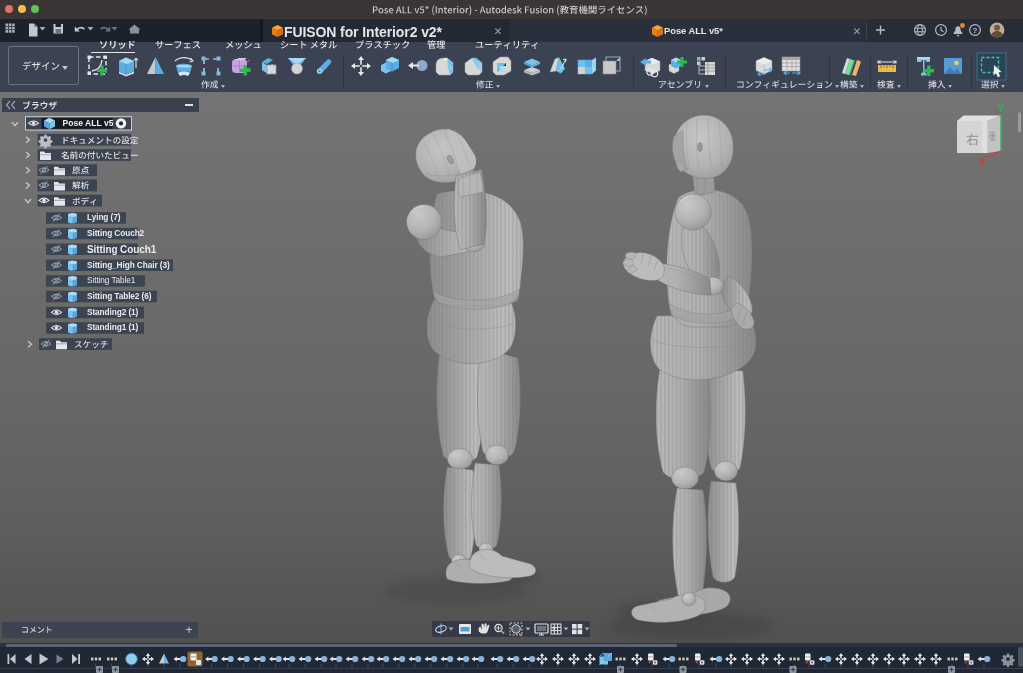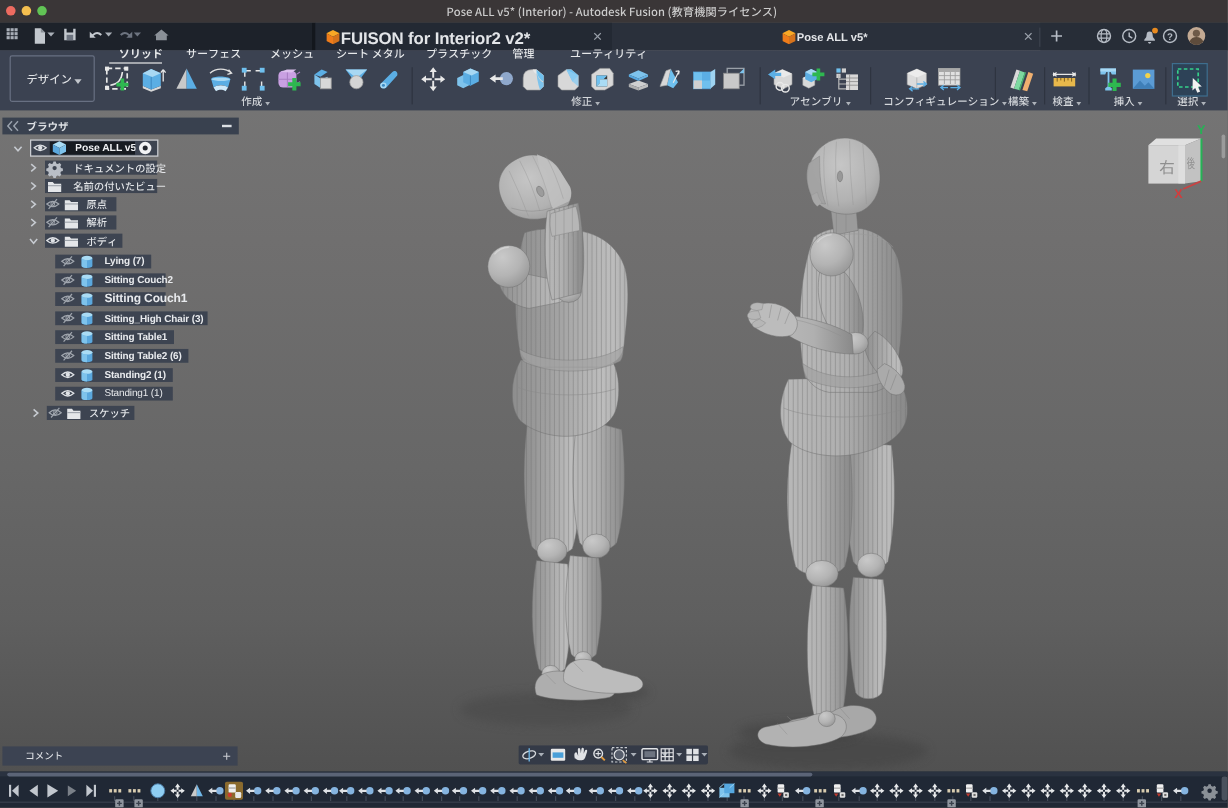--- a/index.html
+++ b/index.html
@@ -719,24 +719,24 @@
 <svg style="position:absolute;left:72.0px;top:179.3px;overflow:visible" width="17" height="13">
     <path fill="#e3e5e8" transform="translate(0,9.5)" d="M1.2 -5.1H3.6V-4.4H1.2ZM1.2 -3.6H3.6V-3.0H1.2ZM1.2 -2.2H3.6V-1.5H1.2ZM4.9 -3.2H8.2V-2.5H4.9ZM1.6 -6.5H3.0V-5.8H1.6ZM4.3 -6.8H7.6V-6.1H4.3ZM4.2 -1.6H8.3V-0.8H4.2ZM6.0 -4.0H6.7V0.7H6.0ZM2.2 -4.8H2.8V-1.9H2.2ZM7.4 -6.8H8.1Q8.1 -6.8 8.1 -6.7Q8.1 -6.6 8.1 -6.5Q8.0 -5.8 8.0 -5.4Q8.0 -4.9 7.9 -4.7Q7.9 -4.5 7.8 -4.3Q7.7 -4.2 7.5 -4.2Q7.4 -4.1 7.3 -4.1Q7.1 -4.1 6.9 -4.1Q6.6 -4.1 6.4 -4.1Q6.4 -4.3 6.3 -4.4Q6.3 -4.6 6.2 -4.8Q6.4 -4.7 6.6 -4.7Q6.8 -4.7 6.9 -4.7Q7.0 -4.7 7.0 -4.7Q7.1 -4.8 7.1 -4.8Q7.2 -4.9 7.2 -5.1Q7.3 -5.3 7.3 -5.7Q7.3 -6.1 7.4 -6.7ZM4.8 -3.9 5.5 -3.8Q5.4 -3.2 5.2 -2.7Q5.0 -2.1 4.7 -1.7Q4.6 -1.8 4.5 -1.8Q4.4 -1.9 4.3 -2.0Q4.2 -2.0 4.1 -2.0Q4.4 -2.4 4.6 -2.9Q4.7 -3.4 4.8 -3.9ZM1.5 -7.3 2.3 -7.1Q2.1 -6.5 1.9 -6.0Q1.7 -5.4 1.4 -4.9Q1.1 -4.4 0.8 -4.1Q0.8 -4.1 0.7 -4.2Q0.5 -4.3 0.4 -4.4Q0.3 -4.5 0.2 -4.6Q0.7 -5.0 1.0 -5.8Q1.4 -6.5 1.5 -7.3ZM0.9 -5.1H1.6V-2.8Q1.6 -2.4 1.5 -1.9Q1.5 -1.5 1.4 -1.0Q1.4 -0.5 1.2 -0.1Q1.1 0.4 0.8 0.7Q0.8 0.7 0.7 0.6Q0.6 0.5 0.5 0.5Q0.3 0.4 0.3 0.4Q0.6 -0.1 0.7 -0.6Q0.8 -1.2 0.9 -1.7Q0.9 -2.3 0.9 -2.8ZM3.4 -5.1H4.1V-0.1Q4.1 0.2 4.0 0.3Q4.0 0.5 3.8 0.6Q3.6 0.7 3.3 0.7Q3.1 0.7 2.6 0.7Q2.6 0.6 2.5 0.4Q2.5 0.2 2.4 0.0Q2.7 0.0 2.9 0.0Q3.2 0.0 3.3 0.0Q3.4 0.0 3.4 -0.0Q3.4 -0.0 3.4 -0.1ZM5.4 -6.6H6.2Q6.1 -6.0 6.0 -5.5Q5.8 -4.9 5.4 -4.5Q5.1 -4.1 4.5 -3.9Q4.4 -4.0 4.3 -4.2Q4.2 -4.3 4.0 -4.4Q4.6 -4.6 4.8 -5.0Q5.1 -5.3 5.3 -5.7Q5.4 -6.1 5.4 -6.6ZM2.8 -6.5H3.0L3.1 -6.5L3.6 -6.2Q3.4 -5.8 3.2 -5.4Q3.0 -4.9 2.8 -4.6Q2.7 -4.7 2.6 -4.8Q2.4 -4.9 2.3 -4.9Q2.4 -5.1 2.5 -5.4Q2.6 -5.6 2.7 -5.9Q2.8 -6.1 2.8 -6.3Z M13.2 -4.3H16.9V-3.6H13.2ZM12.7 -6.6 13.7 -6.3Q13.7 -6.2 13.5 -6.2V-4.1Q13.5 -3.6 13.5 -3.0Q13.4 -2.4 13.3 -1.7Q13.2 -1.1 13.0 -0.5Q12.7 0.2 12.3 0.7Q12.2 0.6 12.1 0.5Q12.0 0.4 11.9 0.3Q11.8 0.2 11.7 0.2Q12.0 -0.3 12.2 -0.9Q12.5 -1.4 12.6 -2.0Q12.7 -2.6 12.7 -3.1Q12.7 -3.7 12.7 -4.1ZM15.9 -7.2 16.6 -6.5Q16.1 -6.3 15.5 -6.2Q15.0 -6.0 14.3 -5.9Q13.7 -5.7 13.2 -5.6Q13.1 -5.8 13.1 -6.0Q13.0 -6.2 12.9 -6.3Q13.4 -6.4 14.0 -6.6Q14.5 -6.7 15.0 -6.8Q15.5 -7.0 15.9 -7.2ZM14.9 -4.1H15.7V0.7H14.9ZM9.0 -5.4H12.2V-4.7H9.0ZM10.3 -7.3H11.1V0.7H10.3ZM10.3 -4.9 10.7 -4.8Q10.6 -4.3 10.5 -3.7Q10.3 -3.1 10.1 -2.6Q9.9 -2.1 9.7 -1.6Q9.5 -1.2 9.2 -0.8Q9.1 -1.0 9.0 -1.2Q8.9 -1.4 8.8 -1.6Q9.0 -1.9 9.3 -2.3Q9.5 -2.7 9.7 -3.1Q9.9 -3.6 10.0 -4.0Q10.2 -4.5 10.3 -4.9ZM11.0 -4.1Q11.1 -4.0 11.3 -3.8Q11.4 -3.6 11.6 -3.3Q11.8 -3.1 12.0 -2.8Q12.2 -2.6 12.2 -2.5L11.8 -1.9Q11.7 -2.1 11.5 -2.3Q11.4 -2.6 11.2 -2.8Q11.0 -3.1 10.9 -3.3Q10.7 -3.6 10.6 -3.7Z"></path>
   </svg>
 <svg style="position:absolute;left:72.0px;top:194.5px;overflow:visible" width="26" height="13">
     <path fill="#e3e5e8" transform="translate(0,9.5)" d="M6.5 -6.9Q6.7 -6.6 6.9 -6.3Q7.1 -6.0 7.2 -5.7L6.6 -5.5Q6.5 -5.7 6.3 -6.1Q6.1 -6.4 6.0 -6.6ZM7.6 -7.1Q7.7 -7.0 7.8 -6.7Q7.9 -6.5 8.1 -6.3Q8.2 -6.1 8.3 -6.0L7.7 -5.7Q7.6 -6.0 7.4 -6.3Q7.2 -6.6 7.0 -6.9ZM4.8 -6.7Q4.8 -6.6 4.8 -6.5Q4.7 -6.4 4.7 -6.3Q4.7 -6.1 4.7 -6.0Q4.7 -5.8 4.7 -5.5Q4.7 -5.2 4.7 -4.9Q4.7 -4.6 4.7 -4.4Q4.7 -4.2 4.7 -3.9Q4.7 -3.6 4.7 -3.2Q4.7 -2.8 4.7 -2.3Q4.7 -1.9 4.7 -1.5Q4.7 -1.1 4.7 -0.8Q4.7 -0.5 4.7 -0.3Q4.7 0.0 4.5 0.2Q4.3 0.4 3.9 0.4Q3.7 0.4 3.5 0.4Q3.3 0.4 3.0 0.4Q2.8 0.4 2.6 0.4L2.5 -0.5Q2.8 -0.4 3.1 -0.4Q3.4 -0.4 3.5 -0.4Q3.7 -0.4 3.8 -0.5Q3.8 -0.5 3.8 -0.7Q3.8 -0.8 3.8 -1.1Q3.8 -1.4 3.8 -1.7Q3.8 -2.1 3.8 -2.5Q3.8 -3.0 3.8 -3.3Q3.8 -3.7 3.8 -4.0Q3.8 -4.3 3.8 -4.4Q3.8 -4.5 3.8 -4.8Q3.8 -5.1 3.8 -5.5Q3.8 -5.8 3.8 -6.0Q3.8 -6.2 3.8 -6.4Q3.8 -6.6 3.8 -6.7ZM0.8 -5.3Q1.0 -5.3 1.1 -5.2Q1.3 -5.2 1.5 -5.2Q1.7 -5.2 2.0 -5.2Q2.3 -5.2 2.7 -5.2Q3.2 -5.2 3.7 -5.2Q4.2 -5.2 4.7 -5.2Q5.2 -5.2 5.7 -5.2Q6.1 -5.2 6.4 -5.2Q6.8 -5.2 6.9 -5.2Q7.0 -5.2 7.3 -5.2Q7.5 -5.3 7.6 -5.3V-4.4Q7.5 -4.4 7.3 -4.4Q7.1 -4.4 6.9 -4.4Q6.8 -4.4 6.5 -4.4Q6.1 -4.4 5.7 -4.4Q5.2 -4.4 4.7 -4.4Q4.2 -4.4 3.7 -4.4Q3.2 -4.4 2.7 -4.4Q2.3 -4.4 2.0 -4.4Q1.7 -4.4 1.5 -4.4Q1.4 -4.4 1.2 -4.4Q0.9 -4.4 0.8 -4.4ZM2.8 -3.1Q2.7 -2.8 2.5 -2.5Q2.3 -2.2 2.1 -1.9Q1.8 -1.5 1.6 -1.2Q1.4 -0.9 1.2 -0.7L0.4 -1.3Q0.7 -1.5 0.9 -1.7Q1.1 -2.0 1.3 -2.3Q1.6 -2.6 1.8 -2.9Q1.9 -3.2 2.1 -3.5ZM6.5 -3.5Q6.6 -3.3 6.9 -3.0Q7.1 -2.7 7.3 -2.4Q7.5 -2.1 7.6 -1.8Q7.8 -1.5 8.0 -1.2L7.2 -0.8Q7.0 -1.1 6.9 -1.4Q6.7 -1.7 6.5 -2.0Q6.3 -2.3 6.1 -2.6Q5.9 -2.9 5.7 -3.1Z M10.3 -6.4Q10.5 -6.4 10.7 -6.3Q10.9 -6.3 11.1 -6.3Q11.3 -6.3 11.6 -6.3Q11.9 -6.3 12.2 -6.3Q12.6 -6.3 13.0 -6.3Q13.3 -6.3 13.6 -6.3Q13.9 -6.3 14.0 -6.3Q14.2 -6.3 14.5 -6.3Q14.7 -6.3 14.9 -6.4V-5.5Q14.7 -5.5 14.5 -5.5Q14.2 -5.5 14.0 -5.5Q13.9 -5.5 13.6 -5.5Q13.3 -5.5 13.0 -5.5Q12.6 -5.5 12.2 -5.5Q11.9 -5.5 11.6 -5.5Q11.3 -5.5 11.1 -5.5Q10.9 -5.5 10.7 -5.5Q10.5 -5.5 10.3 -5.5ZM9.3 -4.2Q9.5 -4.2 9.7 -4.2Q9.9 -4.2 10.1 -4.2Q10.2 -4.2 10.5 -4.2Q10.8 -4.2 11.3 -4.2Q11.8 -4.2 12.3 -4.2Q12.9 -4.2 13.4 -4.2Q14.0 -4.2 14.5 -4.2Q14.9 -4.2 15.3 -4.2Q15.6 -4.2 15.7 -4.2Q15.8 -4.2 16.0 -4.2Q16.3 -4.2 16.4 -4.2V-3.3Q16.3 -3.3 16.1 -3.3Q15.9 -3.3 15.7 -3.3Q15.6 -3.3 15.3 -3.3Q14.9 -3.3 14.5 -3.3Q14.0 -3.3 13.4 -3.3Q12.9 -3.3 12.3 -3.3Q11.8 -3.3 11.3 -3.3Q10.8 -3.3 10.5 -3.3Q10.2 -3.3 10.1 -3.3Q9.9 -3.3 9.7 -3.3Q9.5 -3.3 9.3 -3.3ZM13.5 -3.7Q13.5 -2.9 13.4 -2.2Q13.2 -1.6 12.9 -1.0Q12.8 -0.7 12.5 -0.5Q12.3 -0.2 11.9 0.1Q11.6 0.4 11.2 0.6L10.4 -0.0Q10.9 -0.2 11.3 -0.6Q11.8 -0.9 12.0 -1.3Q12.4 -1.8 12.5 -2.4Q12.6 -3.0 12.6 -3.7ZM15.4 -7.0Q15.5 -6.9 15.6 -6.7Q15.7 -6.4 15.9 -6.2Q16.0 -6.0 16.1 -5.9L15.5 -5.6Q15.4 -5.9 15.2 -6.2Q15.0 -6.6 14.8 -6.8ZM16.3 -7.4Q16.5 -7.2 16.6 -7.0Q16.7 -6.8 16.9 -6.6Q17.0 -6.4 17.1 -6.2L16.5 -6.0Q16.4 -6.3 16.2 -6.6Q16.0 -6.9 15.8 -7.2Z M18.2 -2.3Q18.8 -2.5 19.3 -2.7Q19.9 -2.9 20.4 -3.1Q20.9 -3.4 21.3 -3.6Q21.7 -3.8 22.1 -4.2Q22.5 -4.5 22.8 -4.8Q23.2 -5.1 23.4 -5.4L24.0 -4.7Q23.8 -4.5 23.4 -4.1Q23.0 -3.8 22.6 -3.5Q22.1 -3.1 21.7 -2.9Q21.4 -2.7 21.0 -2.5Q20.7 -2.3 20.3 -2.1Q19.9 -2.0 19.4 -1.8Q19.0 -1.6 18.6 -1.5ZM21.2 -3.1 22.1 -3.3V-0.1Q22.1 0.0 22.1 0.2Q22.1 0.3 22.1 0.5Q22.1 0.6 22.2 0.7H21.2Q21.2 0.6 21.2 0.5Q21.2 0.3 21.2 0.2Q21.2 0.0 21.2 -0.1Z"></path>
   </svg>
 <div class="abs" style="left:87px;top:212.2px;font-size:8.3px;font-weight:bold;color:#e8eaed;letter-spacing:-.1px">Lying (7)</div>
 <div class="abs" style="left:87px;top:227.8px;font-size:8.3px;font-weight:bold;color:#e8eaed;letter-spacing:-.1px">Sitting Couch2</div>
 <div class="abs" style="left:87px;top:243.5px;font-size:10px;font-weight:bold;color:#e8eaed;letter-spacing:-.1px">Sitting Couch1</div>
 <div class="abs" style="left:87px;top:259.5px;font-size:8.3px;font-weight:bold;color:#e8eaed;letter-spacing:-.1px">Sitting_High Chair (3)</div>
-<div class="abs" style="left:87px;top:275.2px;font-size:8.3px;font-weight:bold;color:#e8eaed;letter-spacing:-.1px">Sitting Table1</div>
+<div class="abs" style="left:87px;top:275.2px;font-size:8.3px;font-weight:normal;color:#e8eaed;letter-spacing:-.1px">Sitting Table1</div>
 <div class="abs" style="left:87px;top:290.8px;font-size:8.3px;font-weight:bold;color:#e8eaed;letter-spacing:-.1px">Sitting Table2 (6)</div>
 <div class="abs" style="left:87px;top:306.8px;font-size:8.3px;font-weight:bold;color:#e8eaed;letter-spacing:-.1px">Standing2 (1)</div>
-<div class="abs" style="left:87px;top:322.3px;font-size:8.3px;font-weight:normal;color:#e8eaed;letter-spacing:-.1px">Standing1 (1)</div>
+<div class="abs" style="left:87px;top:322.3px;font-size:8.3px;font-weight:bold;color:#e8eaed;letter-spacing:-.1px">Standing1 (1)</div>
 <svg style="position:absolute;left:74.0px;top:338.0px;overflow:visible" width="34" height="13">
     <path fill="#e3e5e8" transform="translate(0,9.5)" d="M7.0 -5.8Q7.0 -5.7 6.9 -5.6Q6.8 -5.5 6.8 -5.3Q6.6 -4.9 6.3 -4.4Q6.1 -3.9 5.7 -3.4Q5.4 -2.9 5.0 -2.5Q4.6 -2.0 4.0 -1.4Q3.4 -0.9 2.8 -0.5Q2.1 -0.1 1.5 0.3L0.8 -0.5Q1.5 -0.7 2.1 -1.1Q2.8 -1.5 3.3 -2.0Q3.9 -2.5 4.3 -3.0Q4.6 -3.3 4.9 -3.7Q5.1 -4.1 5.4 -4.5Q5.6 -4.9 5.7 -5.3Q5.6 -5.3 5.3 -5.3Q5.1 -5.3 4.8 -5.3Q4.4 -5.3 4.1 -5.3Q3.7 -5.3 3.4 -5.3Q3.1 -5.3 2.8 -5.3Q2.6 -5.3 2.5 -5.3Q2.3 -5.3 2.2 -5.2Q2.0 -5.2 1.8 -5.2Q1.6 -5.2 1.6 -5.2V-6.2Q1.7 -6.2 1.8 -6.1Q2.0 -6.1 2.2 -6.1Q2.4 -6.1 2.5 -6.1Q2.6 -6.1 2.9 -6.1Q3.1 -6.1 3.4 -6.1Q3.8 -6.1 4.1 -6.1Q4.5 -6.1 4.8 -6.1Q5.1 -6.1 5.4 -6.1Q5.6 -6.1 5.7 -6.1Q5.9 -6.1 6.1 -6.1Q6.3 -6.2 6.5 -6.2ZM5.1 -3.1Q5.5 -2.8 5.9 -2.4Q6.2 -2.1 6.6 -1.7Q7.0 -1.3 7.3 -1.0Q7.6 -0.6 7.8 -0.4L7.0 0.3Q6.7 -0.1 6.3 -0.6Q5.9 -1.1 5.4 -1.6Q5.0 -2.0 4.5 -2.4Z M12.3 -6.7Q12.2 -6.5 12.2 -6.4Q12.1 -6.2 12.0 -6.0Q12.0 -5.8 11.9 -5.6Q11.8 -5.3 11.7 -5.1Q11.6 -4.8 11.4 -4.6Q11.3 -4.3 11.0 -3.9Q10.8 -3.5 10.5 -3.2Q10.2 -2.8 9.9 -2.6L9.1 -3.1Q9.3 -3.3 9.5 -3.5Q9.8 -3.7 9.9 -4.0Q10.1 -4.2 10.3 -4.5Q10.5 -4.7 10.6 -4.9Q10.8 -5.2 10.9 -5.6Q11.0 -5.9 11.1 -6.1Q11.1 -6.3 11.2 -6.5Q11.2 -6.7 11.2 -6.9ZM11.1 -5.3Q11.2 -5.3 11.5 -5.3Q11.8 -5.3 12.2 -5.3Q12.5 -5.3 13.0 -5.3Q13.4 -5.3 13.8 -5.3Q14.3 -5.3 14.6 -5.3Q15.0 -5.3 15.3 -5.3Q15.5 -5.3 15.7 -5.3Q15.8 -5.3 16.1 -5.3Q16.3 -5.3 16.5 -5.3V-4.4Q16.3 -4.4 16.0 -4.4Q15.8 -4.4 15.7 -4.4Q15.5 -4.4 15.2 -4.4Q14.8 -4.4 14.4 -4.4Q13.9 -4.4 13.4 -4.4Q12.9 -4.4 12.4 -4.4Q11.9 -4.4 11.5 -4.4Q11.2 -4.4 11.0 -4.4ZM14.3 -4.8Q14.3 -3.8 14.1 -3.0Q13.9 -2.2 13.6 -1.6Q13.3 -1.0 12.8 -0.5Q12.3 0.0 11.7 0.4L10.8 -0.2Q11.0 -0.3 11.2 -0.4Q11.4 -0.5 11.5 -0.7Q11.9 -0.9 12.2 -1.3Q12.5 -1.6 12.8 -2.1Q13.1 -2.6 13.2 -3.3Q13.4 -4.0 13.4 -4.8Z M21.4 -5.0Q21.5 -4.9 21.6 -4.6Q21.7 -4.4 21.8 -4.1Q21.9 -3.8 22.0 -3.6Q22.1 -3.3 22.1 -3.2L21.3 -2.9Q21.3 -3.0 21.2 -3.3Q21.1 -3.5 21.0 -3.8Q20.9 -4.1 20.8 -4.3Q20.7 -4.6 20.6 -4.8ZM24.6 -4.5Q24.5 -4.3 24.5 -4.2Q24.4 -4.1 24.4 -4.0Q24.2 -3.3 24.0 -2.6Q23.7 -1.9 23.2 -1.4Q22.6 -0.6 21.9 -0.1Q21.1 0.4 20.4 0.7L19.7 -0.0Q20.2 -0.2 20.7 -0.4Q21.2 -0.7 21.7 -1.0Q22.1 -1.4 22.5 -1.8Q22.8 -2.2 23.0 -2.7Q23.3 -3.2 23.4 -3.7Q23.6 -4.2 23.6 -4.8ZM19.4 -4.6Q19.5 -4.4 19.6 -4.2Q19.7 -3.9 19.8 -3.6Q20.0 -3.3 20.1 -3.1Q20.2 -2.8 20.2 -2.6L19.4 -2.3Q19.4 -2.5 19.3 -2.8Q19.2 -3.0 19.0 -3.3Q18.9 -3.6 18.8 -3.9Q18.7 -4.2 18.6 -4.3Z M27.2 -6.1Q27.5 -6.1 28.0 -6.1Q28.5 -6.1 29.1 -6.1Q29.6 -6.1 30.1 -6.2Q30.4 -6.2 30.7 -6.3Q31.0 -6.4 31.3 -6.4Q31.6 -6.5 31.9 -6.6Q32.1 -6.6 32.3 -6.7L32.8 -6.0Q32.7 -5.9 32.5 -5.9Q32.4 -5.8 32.3 -5.8Q32.0 -5.7 31.7 -5.7Q31.4 -5.6 31.0 -5.6Q30.7 -5.5 30.3 -5.4Q29.9 -5.4 29.3 -5.3Q28.8 -5.3 28.3 -5.3Q27.8 -5.3 27.4 -5.3ZM27.6 -0.2Q28.4 -0.5 28.8 -1.0Q29.3 -1.5 29.6 -2.2Q29.8 -2.8 29.8 -3.7Q29.8 -3.7 29.8 -3.9Q29.8 -4.1 29.8 -4.5Q29.8 -4.9 29.8 -5.5L30.7 -5.7Q30.7 -5.4 30.7 -5.2Q30.7 -4.9 30.7 -4.7Q30.7 -4.4 30.7 -4.2Q30.7 -4.0 30.7 -3.8Q30.7 -3.7 30.7 -3.7Q30.7 -2.8 30.5 -2.0Q30.3 -1.3 29.8 -0.7Q29.3 -0.1 28.5 0.4ZM26.5 -4.0Q26.7 -4.0 26.9 -4.0Q27.1 -4.0 27.3 -4.0Q27.4 -4.0 27.7 -4.0Q28.1 -4.0 28.6 -4.0Q29.0 -4.0 29.6 -4.0Q30.1 -4.0 30.7 -4.0Q31.2 -4.0 31.7 -4.0Q32.2 -4.0 32.5 -4.0Q32.9 -4.0 33.0 -4.0Q33.1 -4.0 33.2 -4.0Q33.3 -4.0 33.5 -4.0Q33.6 -4.0 33.7 -4.0V-3.1Q33.5 -3.1 33.4 -3.2Q33.2 -3.2 33.0 -3.2Q32.9 -3.2 32.5 -3.2Q32.2 -3.2 31.7 -3.2Q31.2 -3.2 30.7 -3.2Q30.2 -3.2 29.6 -3.2Q29.0 -3.2 28.6 -3.2Q28.1 -3.2 27.7 -3.2Q27.4 -3.2 27.3 -3.2Q27.1 -3.2 26.9 -3.2Q26.7 -3.1 26.5 -3.1Z"></path>
   </svg>
 <div class="abs" style="left:2px;top:622px;width:196px;height:16px;background:#3c4352"></div>
 <svg style="position:absolute;left:21.0px;top:624.3px;overflow:visible" width="32" height="12">
     <path fill="#dcdee2" transform="translate(0,8.7)" d="M1.3 -5.5Q1.5 -5.5 1.8 -5.5Q2.0 -5.5 2.2 -5.5H6.1Q6.3 -5.5 6.5 -5.5Q6.7 -5.5 6.8 -5.5Q6.8 -5.3 6.8 -5.1Q6.8 -5.0 6.8 -4.8V-0.7Q6.8 -0.5 6.8 -0.3Q6.8 -0.0 6.8 0.1H5.9Q5.9 -0.0 5.9 -0.2Q5.9 -0.4 5.9 -0.6V-4.7H2.2Q2.0 -4.7 1.7 -4.6Q1.5 -4.6 1.3 -4.6ZM1.2 -1.2Q1.4 -1.2 1.6 -1.1Q1.9 -1.1 2.1 -1.1H6.4V-0.3H2.2Q1.9 -0.3 1.6 -0.3Q1.4 -0.3 1.2 -0.3Z M14.4 -5.8Q14.3 -5.7 14.3 -5.5Q14.2 -5.3 14.1 -5.1Q14.0 -4.7 13.8 -4.3Q13.6 -3.8 13.3 -3.4Q13.0 -2.9 12.7 -2.5Q12.3 -2.0 11.9 -1.5Q11.4 -1.0 10.8 -0.6Q10.2 -0.1 9.4 0.3L8.7 -0.3Q9.8 -0.8 10.6 -1.5Q11.4 -2.2 12.0 -3.0Q12.5 -3.6 12.8 -4.2Q13.1 -4.9 13.3 -5.5Q13.4 -5.6 13.4 -5.8Q13.5 -6.0 13.5 -6.1ZM10.2 -4.9Q10.5 -4.7 10.8 -4.5Q11.1 -4.3 11.5 -4.0Q11.8 -3.8 12.1 -3.6Q12.4 -3.3 12.7 -3.2Q13.3 -2.7 13.9 -2.1Q14.4 -1.6 14.9 -1.1L14.3 -0.4Q13.8 -1.0 13.2 -1.5Q12.7 -2.0 12.1 -2.5Q11.9 -2.7 11.6 -2.9Q11.3 -3.1 11.0 -3.4Q10.7 -3.6 10.3 -3.8Q10.0 -4.1 9.6 -4.3Z M17.6 -5.9Q17.9 -5.7 18.1 -5.5Q18.4 -5.3 18.7 -5.1Q19.0 -4.9 19.2 -4.6Q19.5 -4.4 19.7 -4.2L19.0 -3.6Q18.9 -3.8 18.6 -4.0Q18.4 -4.2 18.1 -4.4Q17.8 -4.7 17.6 -4.9Q17.3 -5.1 17.1 -5.3ZM16.8 -0.6Q17.5 -0.7 18.0 -0.9Q18.6 -1.0 19.1 -1.3Q19.6 -1.5 19.9 -1.7Q20.6 -2.1 21.1 -2.6Q21.6 -3.1 22.0 -3.6Q22.4 -4.2 22.7 -4.7L23.2 -3.8Q22.9 -3.3 22.5 -2.8Q22.0 -2.3 21.5 -1.8Q21.0 -1.3 20.4 -1.0Q20.0 -0.7 19.5 -0.5Q19.0 -0.3 18.5 -0.1Q18.0 0.1 17.4 0.2Z M26.3 -0.7Q26.3 -0.9 26.3 -1.2Q26.3 -1.5 26.3 -2.0Q26.3 -2.4 26.3 -3.0Q26.3 -3.5 26.3 -3.9Q26.3 -4.4 26.3 -4.8Q26.3 -5.1 26.3 -5.3Q26.3 -5.5 26.3 -5.7Q26.2 -6.0 26.2 -6.2H27.2Q27.2 -6.0 27.1 -5.7Q27.1 -5.5 27.1 -5.3Q27.1 -5.0 27.1 -4.6Q27.1 -4.2 27.1 -3.7Q27.1 -3.3 27.1 -2.8Q27.1 -2.3 27.1 -1.9Q27.1 -1.5 27.1 -1.1Q27.1 -0.8 27.1 -0.7Q27.1 -0.6 27.1 -0.4Q27.1 -0.2 27.2 -0.1Q27.2 0.1 27.2 0.3H26.2Q26.2 0.1 26.3 -0.2Q26.3 -0.5 26.3 -0.7ZM26.9 -4.1Q27.3 -4.0 27.8 -3.8Q28.3 -3.7 28.8 -3.5Q29.3 -3.3 29.7 -3.1Q30.2 -2.9 30.5 -2.8L30.1 -1.9Q29.8 -2.1 29.4 -2.3Q29.0 -2.5 28.5 -2.7Q28.1 -2.8 27.7 -3.0Q27.3 -3.1 26.9 -3.2Z"></path>
   </svg>
 <div class="abs" style="left:183px;top:623.5px;width:12px;height:12px;color:#c7cad0;font-size:12px;line-height:12px;text-align:center">+</div>
 <svg class="abs" style="left:432px;top:621px" width="160" height="17" viewBox="0 0 160 17">
 <rect x="0" y="0" width="158" height="16" rx="1.5" fill="#343a47"></rect>

